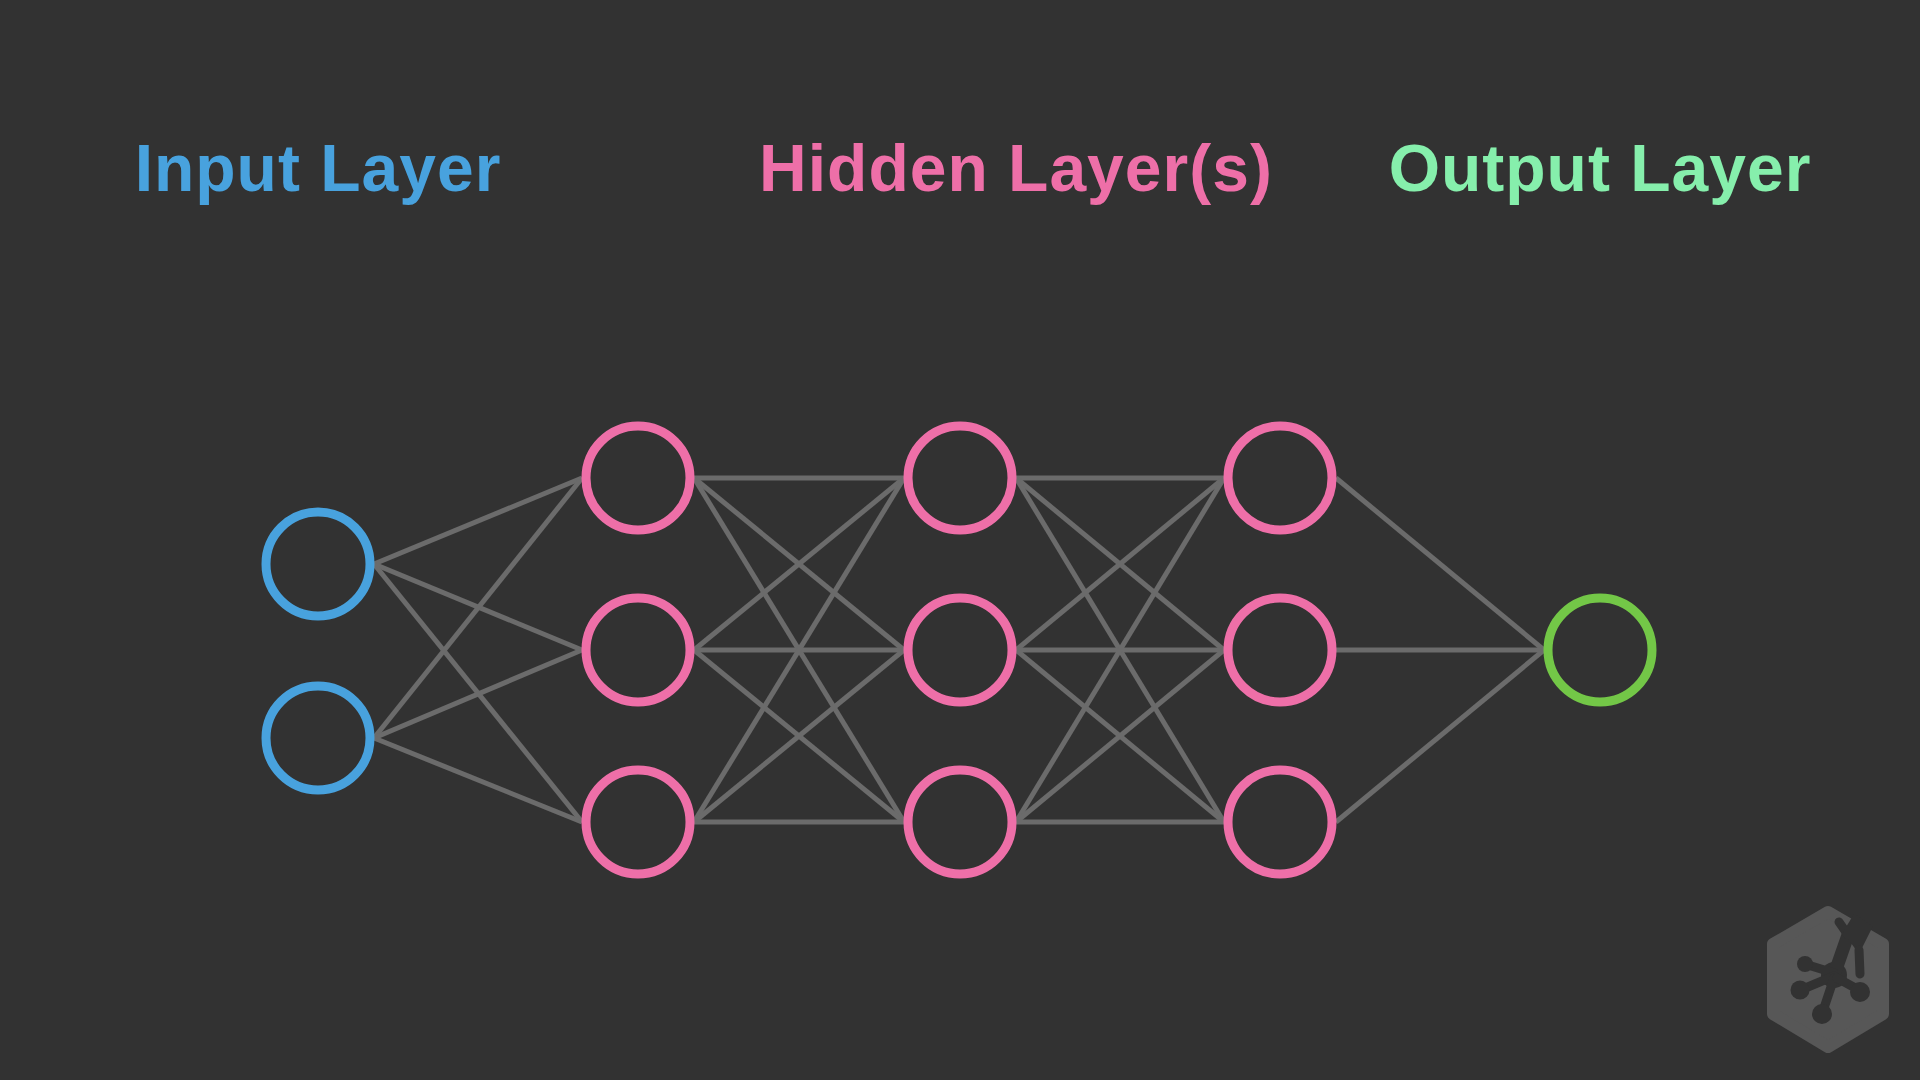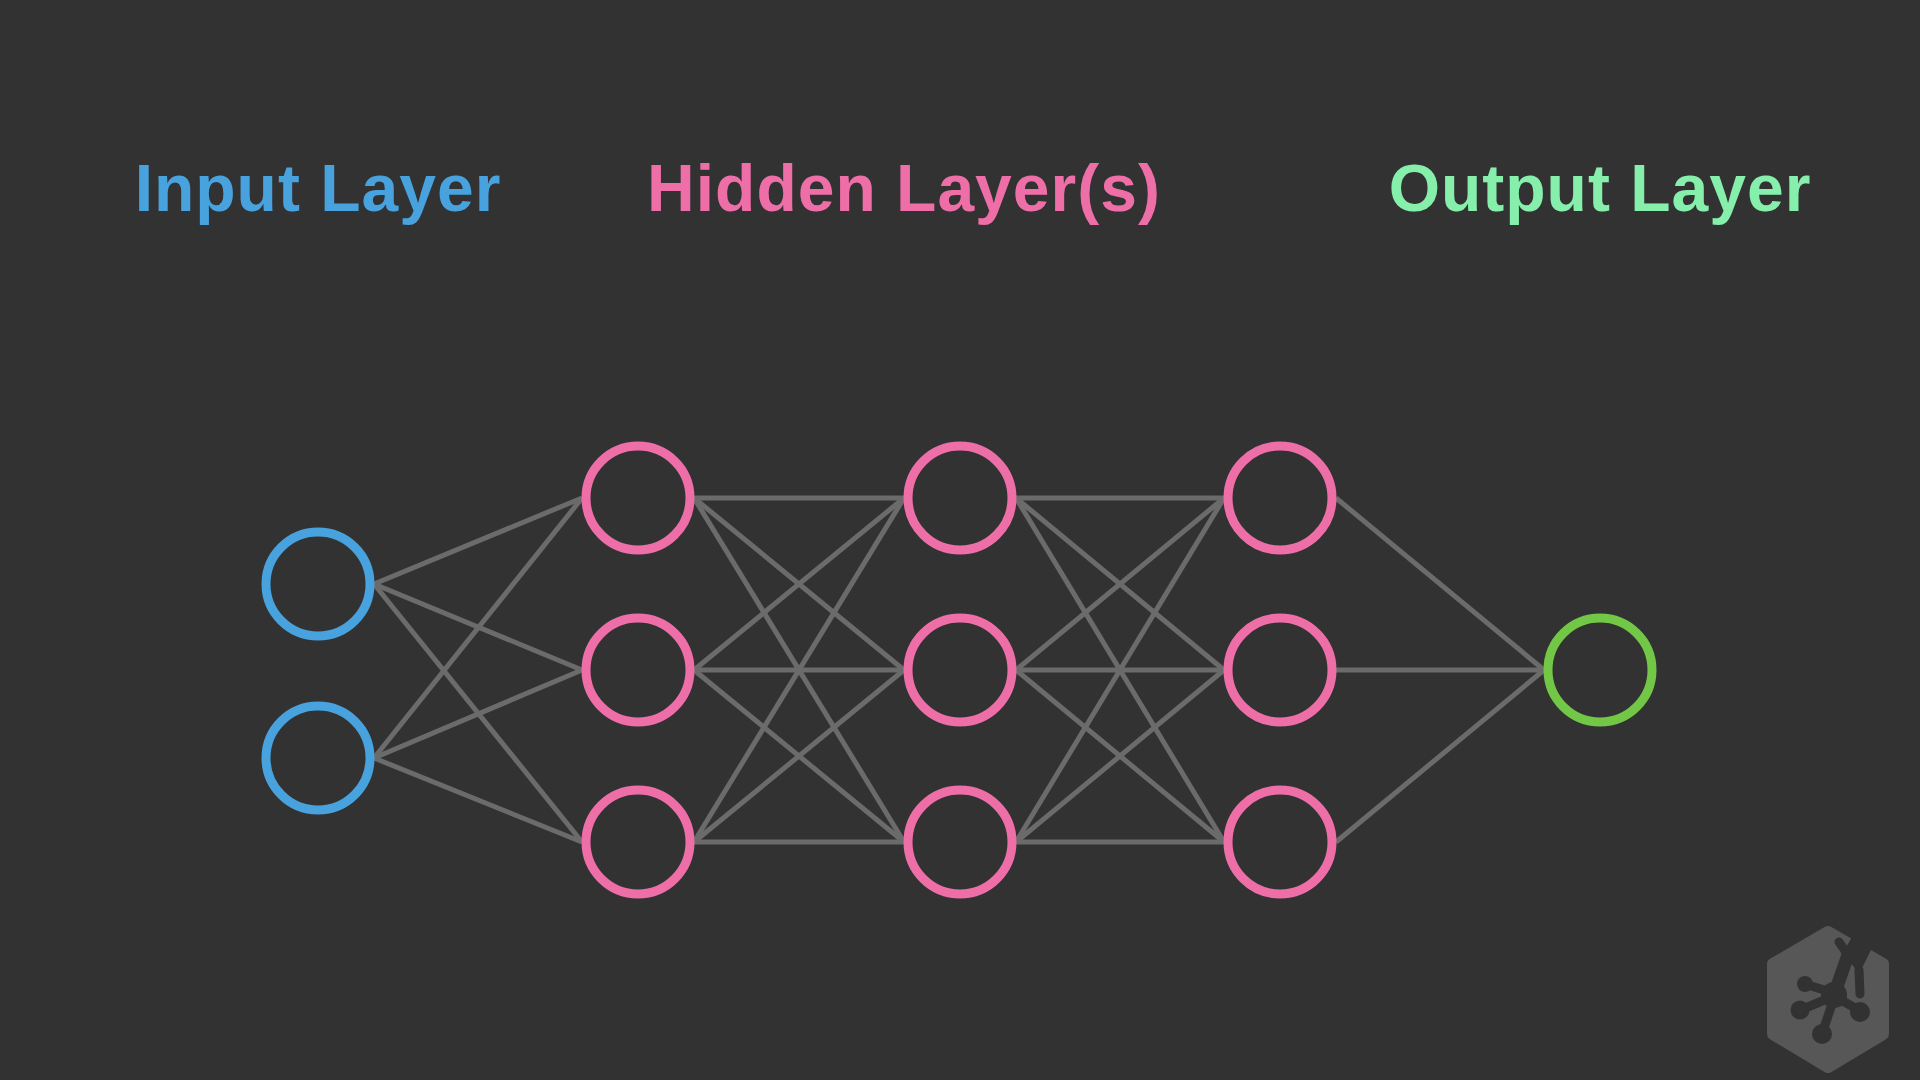--- a/index.html
+++ b/index.html
@@ -9,21 +9,20 @@
     width: 1920px;
     height: 1080px;
     overflow: hidden;
     font-family: "Liberation Sans", "DejaVu Sans", sans-serif;
   }
   .stage {
     position: relative;
     width: 1920px;
     height: 810px;
     background: #323232;
-    margin-top: 20px;
   }
   .layer-label {
     position: absolute;
     transform: translateX(-50%);
     font-size: 66px;
     font-weight: bold;
     letter-spacing: 1px;
     line-height: 1;
     white-space: nowrap;
     user-select: none;
@@ -82,21 +81,21 @@
       <circle cx="960" cy="478" r="52" fill="#323232" stroke="#EE6FA8" stroke-width="9"></circle>
       <circle cx="960" cy="650" r="52" fill="#323232" stroke="#EE6FA8" stroke-width="9"></circle>
       <circle cx="960" cy="822" r="52" fill="#323232" stroke="#EE6FA8" stroke-width="9"></circle>
       <circle cx="1280" cy="478" r="52" fill="#323232" stroke="#EE6FA8" stroke-width="9"></circle>
       <circle cx="1280" cy="650" r="52" fill="#323232" stroke="#EE6FA8" stroke-width="9"></circle>
       <circle cx="1280" cy="822" r="52" fill="#323232" stroke="#EE6FA8" stroke-width="9"></circle>
       <circle cx="1600" cy="650" r="52" fill="#323232" stroke="#73C747" stroke-width="9"></circle>
     </svg>
 
   <div class="layer-label" style="left: 318px; top: 135px; color: rgb(72, 162, 222);">Input Layer</div>
-  <div class="layer-label" style="left: 904px; top: 135px; color: rgb(238, 111, 168);">Hidden Layer(s)</div>
+  <div class="layer-label" style="left: 1016px; top: 135px; color: rgb(238, 111, 168);">Hidden Layer(s)</div>
   <div class="layer-label" style="left: 1600px; top: 135px; color: #86efac;">Output Layer</div>
 
   <svg id="logo" viewBox="0 0 150 156">
 
     <polygon class="logo-hex" points="73,10 128,42 128,112 73,145 18,112 18,42" stroke-width="12" stroke-linejoin="round" fill="#575757" stroke="#575757"></polygon>
 
     <g class="logo-cut" stroke-linecap="round">
       <circle cx="79" cy="73" r="13" class="cutfill" fill="#323232"></circle>
       <line x1="79" y1="73" x2="93" y2="33" stroke-width="13" stroke="#323232"></line>
       <line x1="93" y1="33" x2="84" y2="20" stroke-width="9" stroke="#323232"></line>

